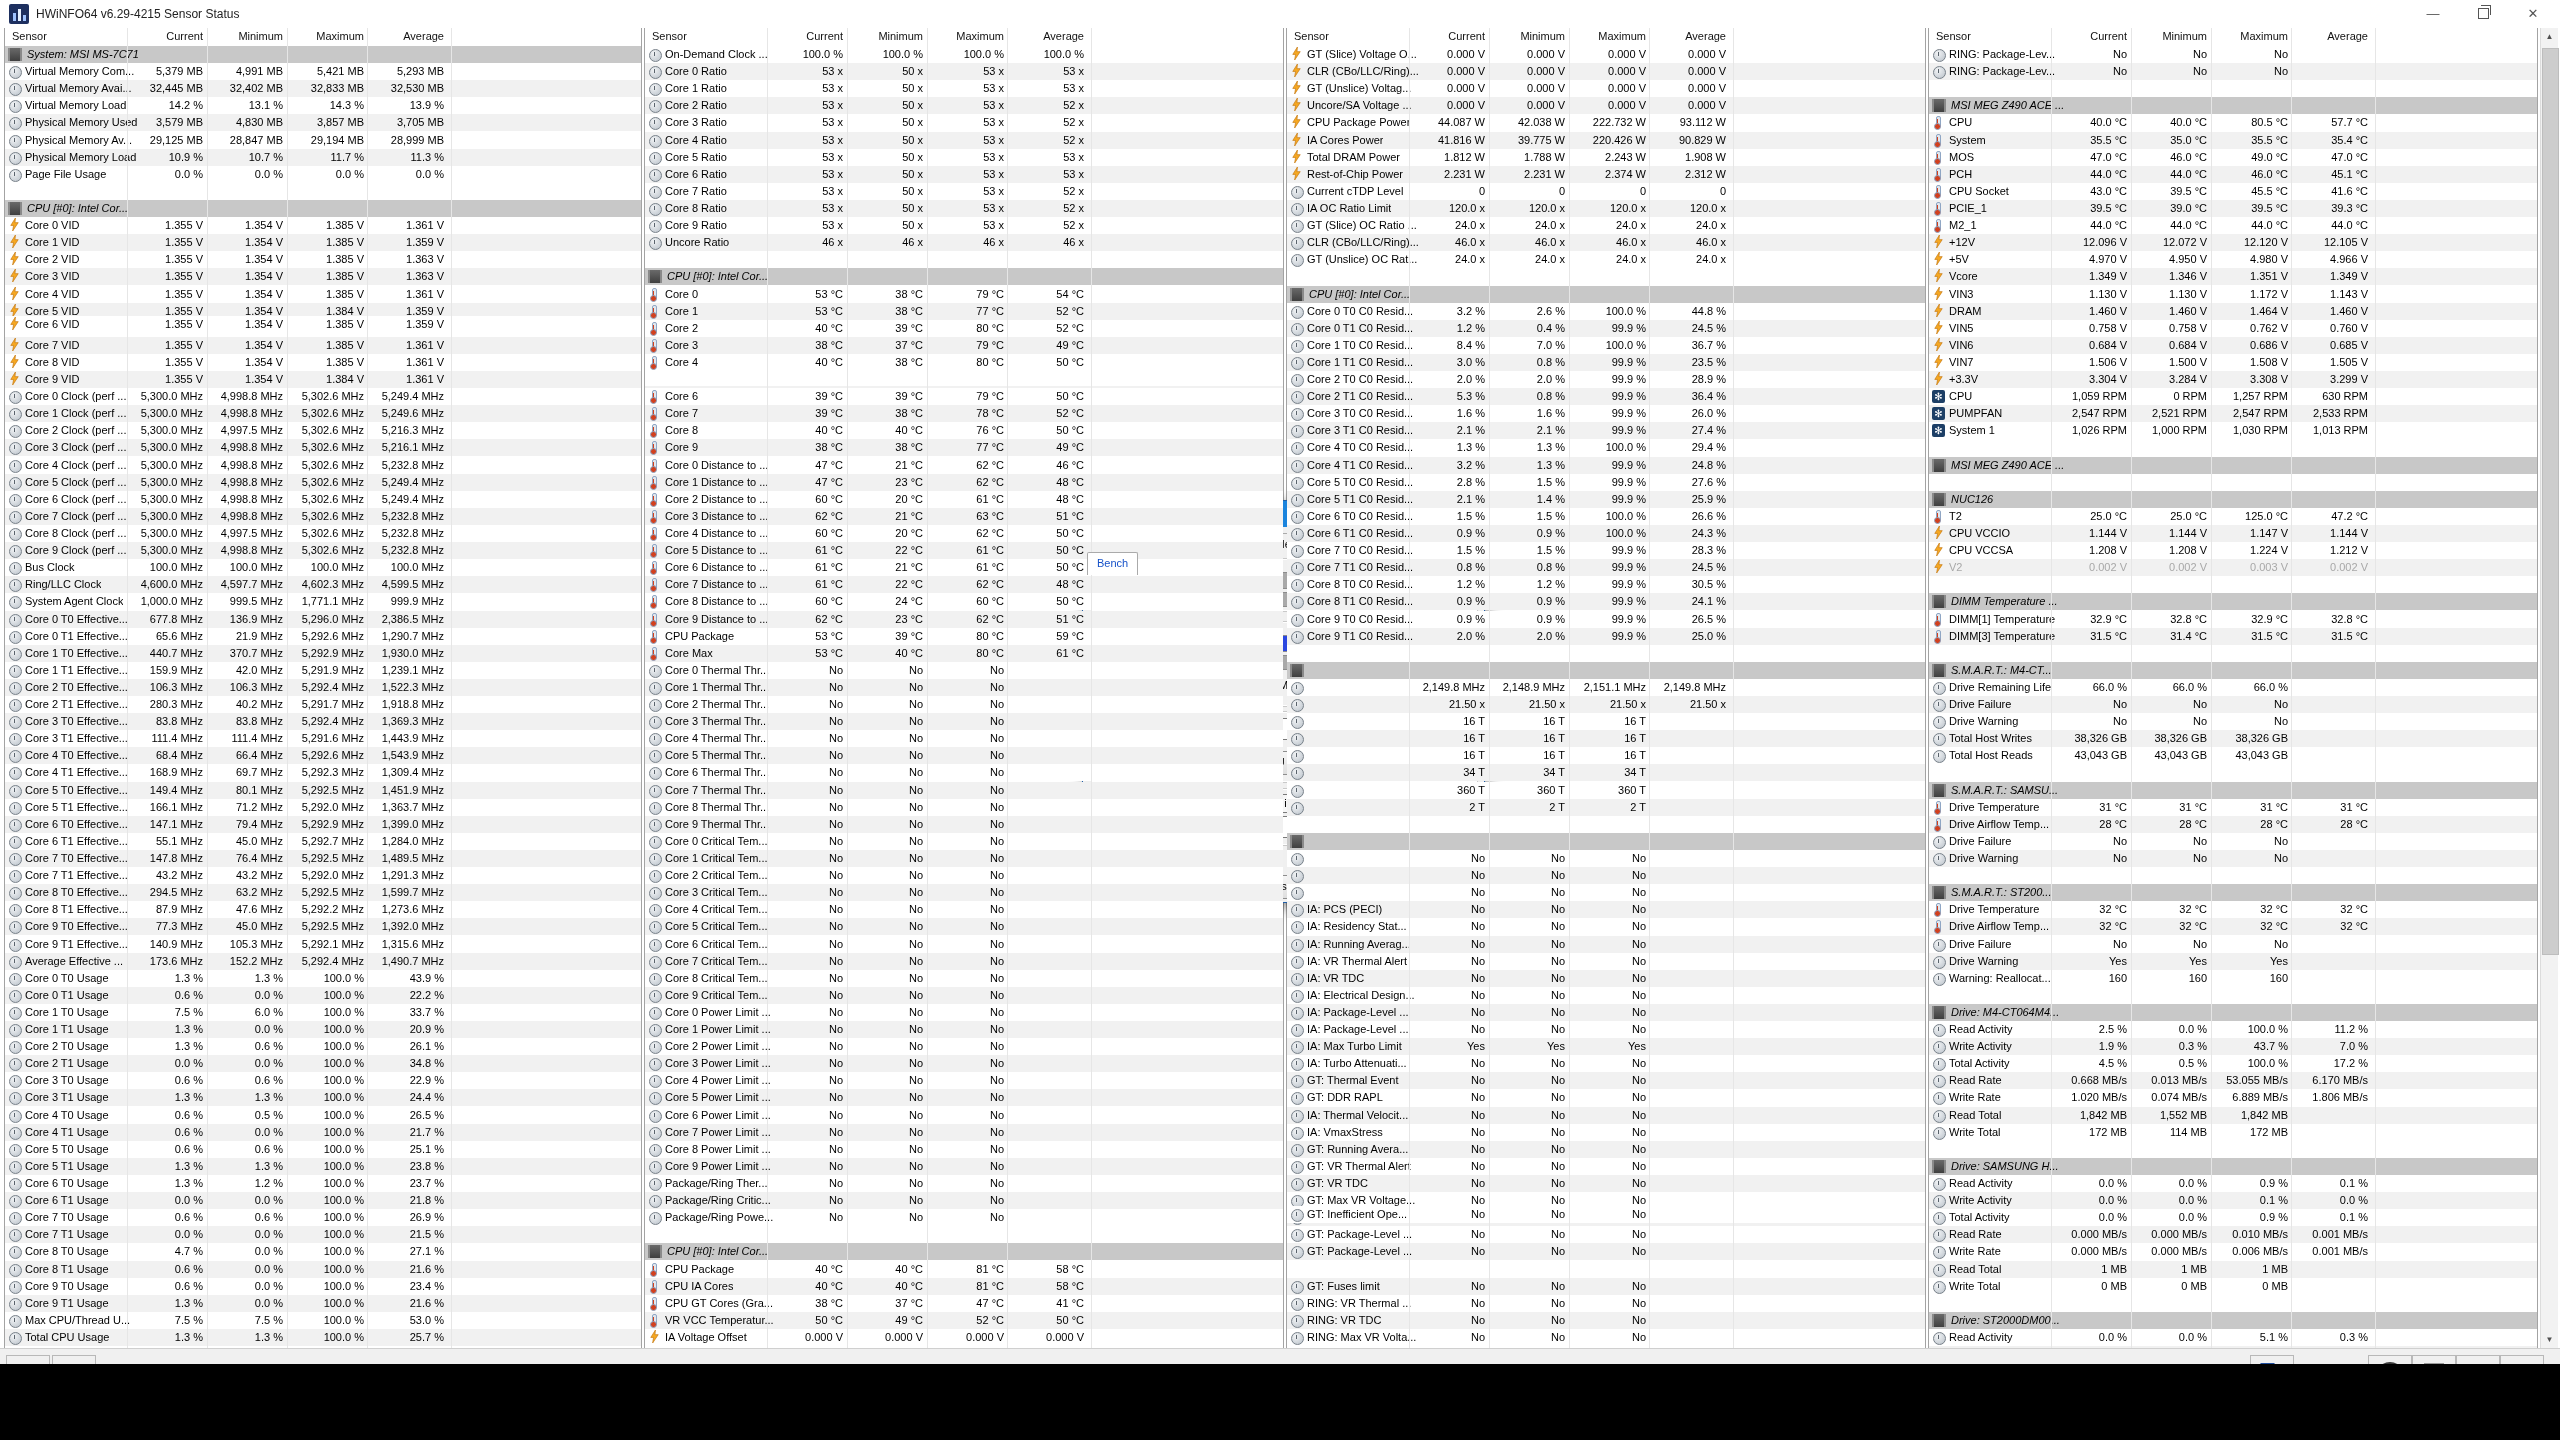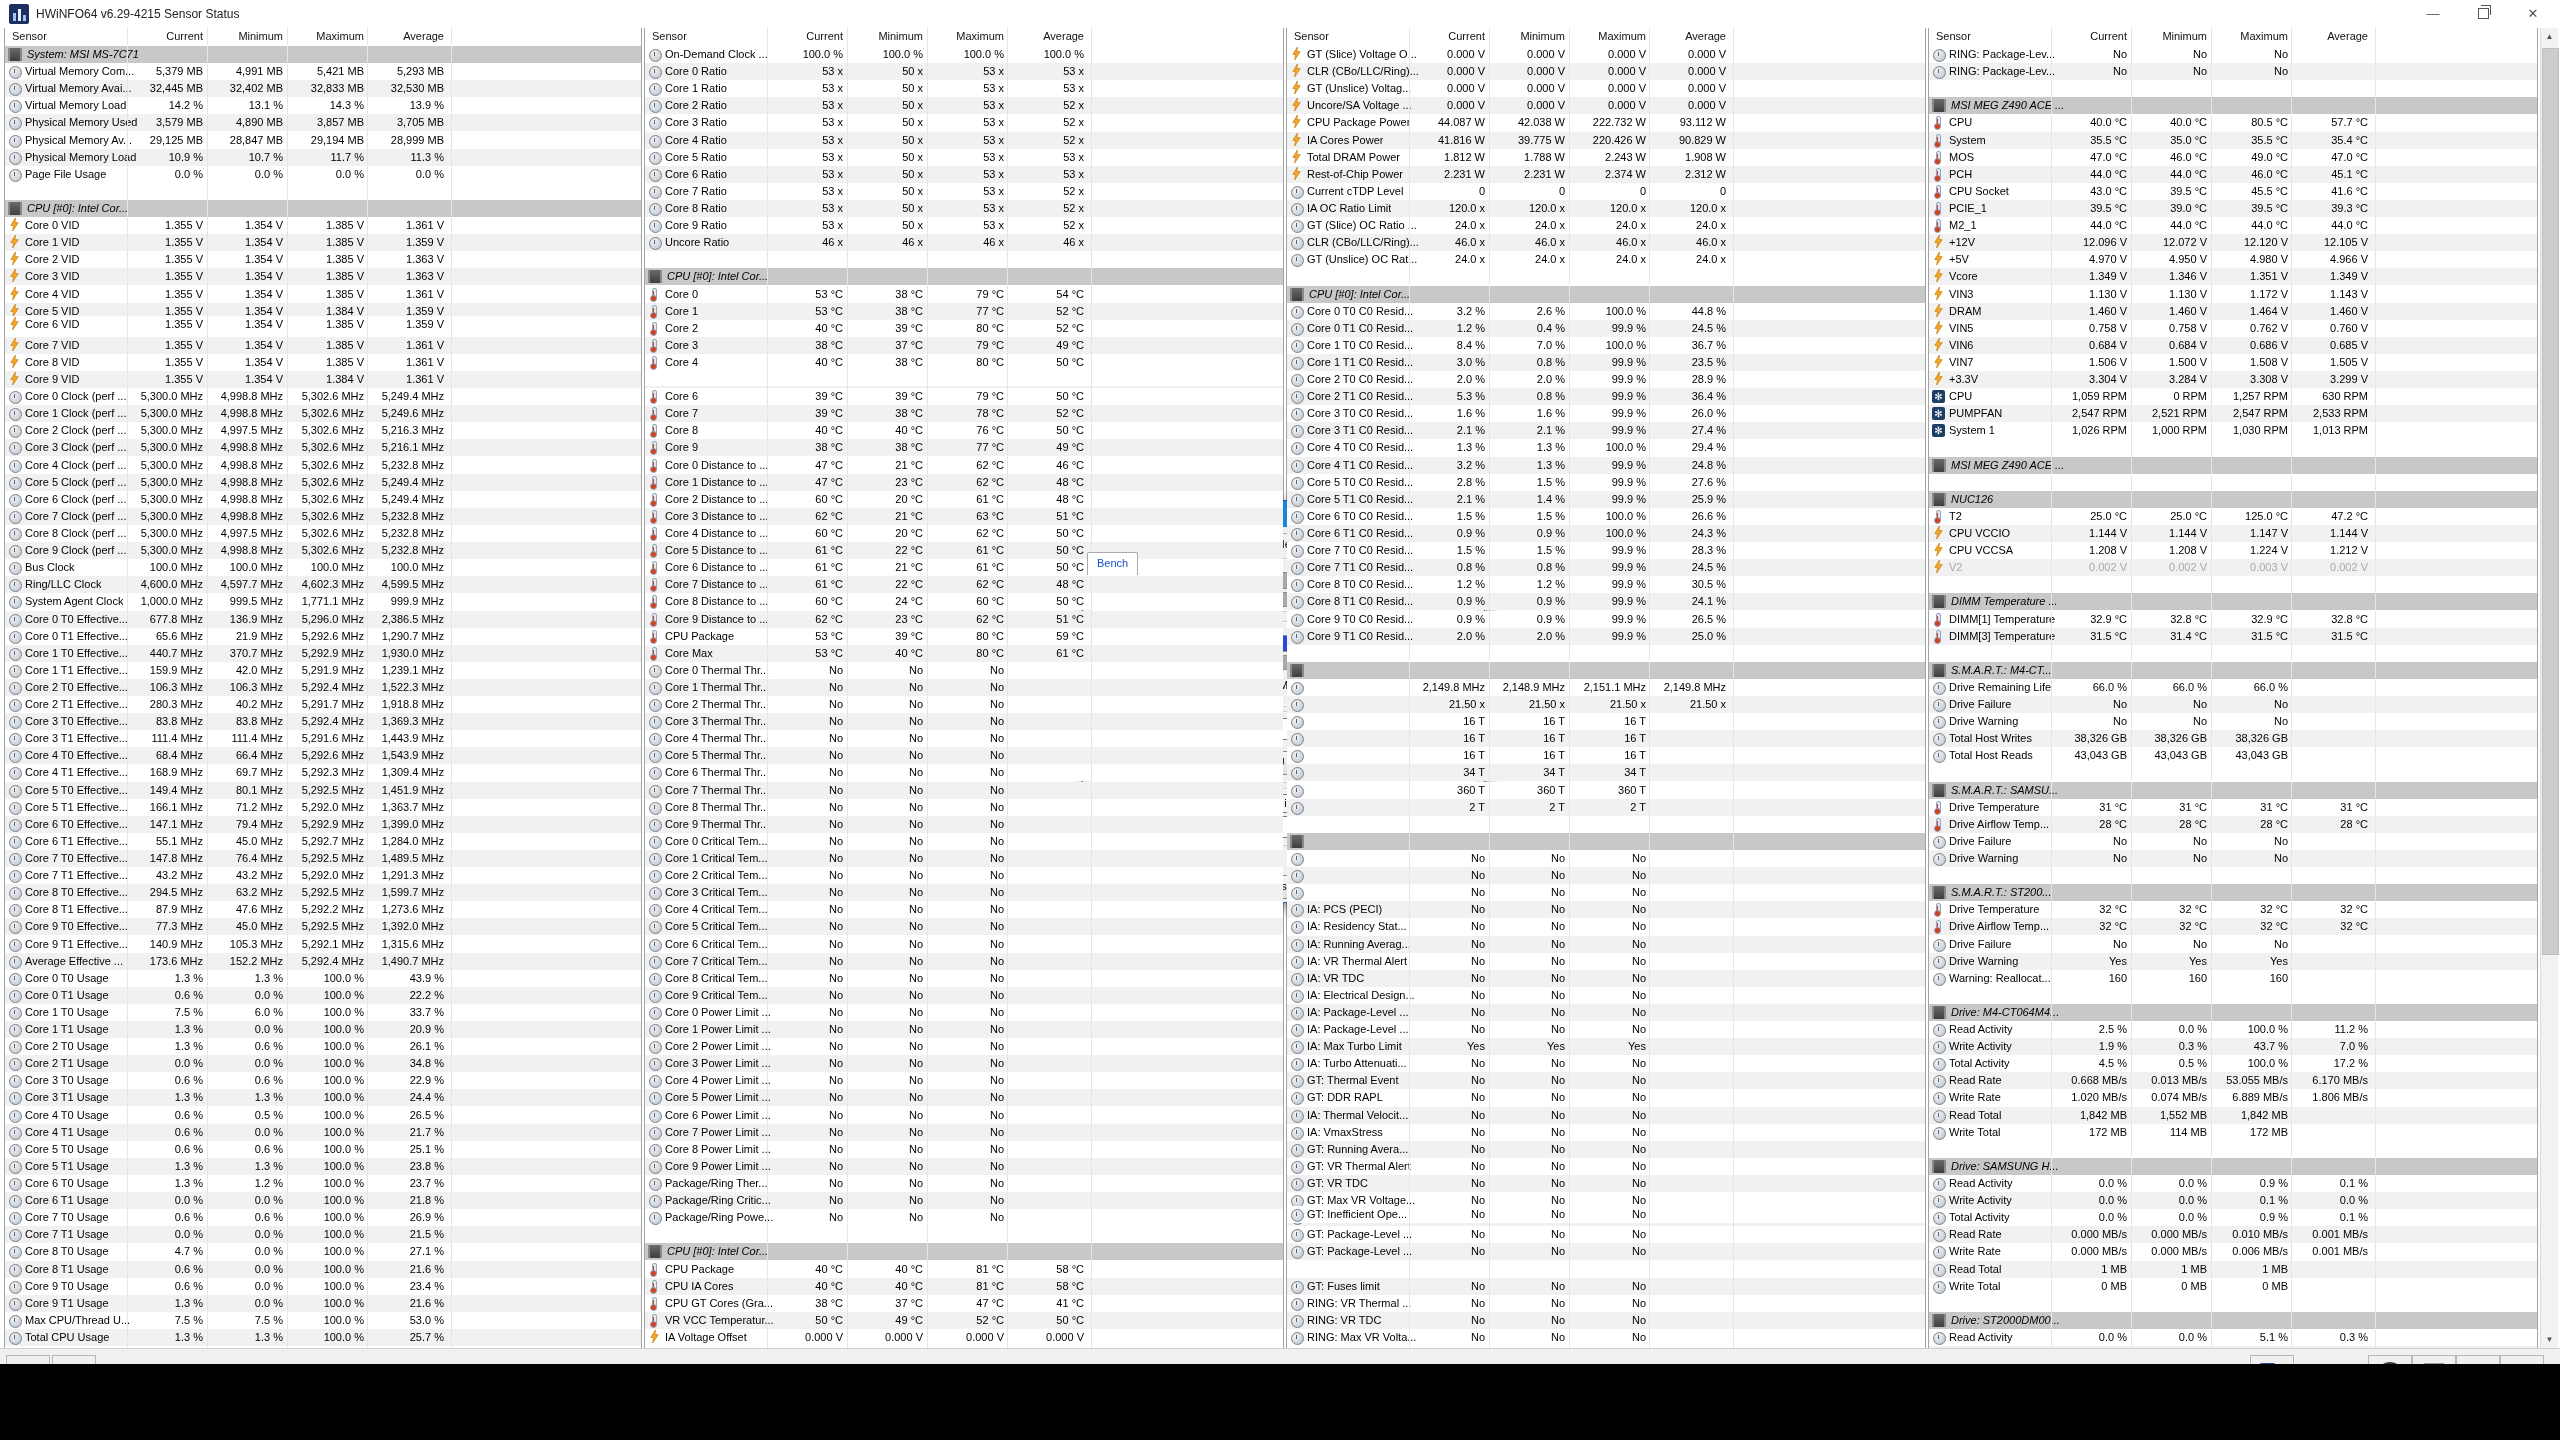--- a/index.html
+++ b/index.html
@@ -163,21 +163,21 @@
             <span class="lbl">Virtual Memory Load</span>
             <span class="v vc">14.2 %</span>
             <span class="v vn">13.1 %</span>
             <span class="v vx">14.3 %</span>
             <span class="v va">13.9 %</span>
           </div>
           <div class="row alt" style="top:86.4px;">
             <i class="ic ic-clk"></i>
             <span class="lbl">Physical Memory Used</span>
             <span class="v vc">3,579 MB</span>
-            <span class="v vn">4,890 MB</span>
+            <span class="v vn">4,830 MB</span>
             <span class="v vx">3,857 MB</span>
             <span class="v va">3,705 MB</span>
           </div>
           <div class="row" style="top:103.5px;">
             <i class="ic ic-clk"></i>
             <span class="lbl">Physical Memory Av...</span>
             <span class="v vc">29,125 MB</span>
             <span class="v vn">28,847 MB</span>
             <span class="v vx">29,194 MB</span>
             <span class="v va">28,999 MB</span>

